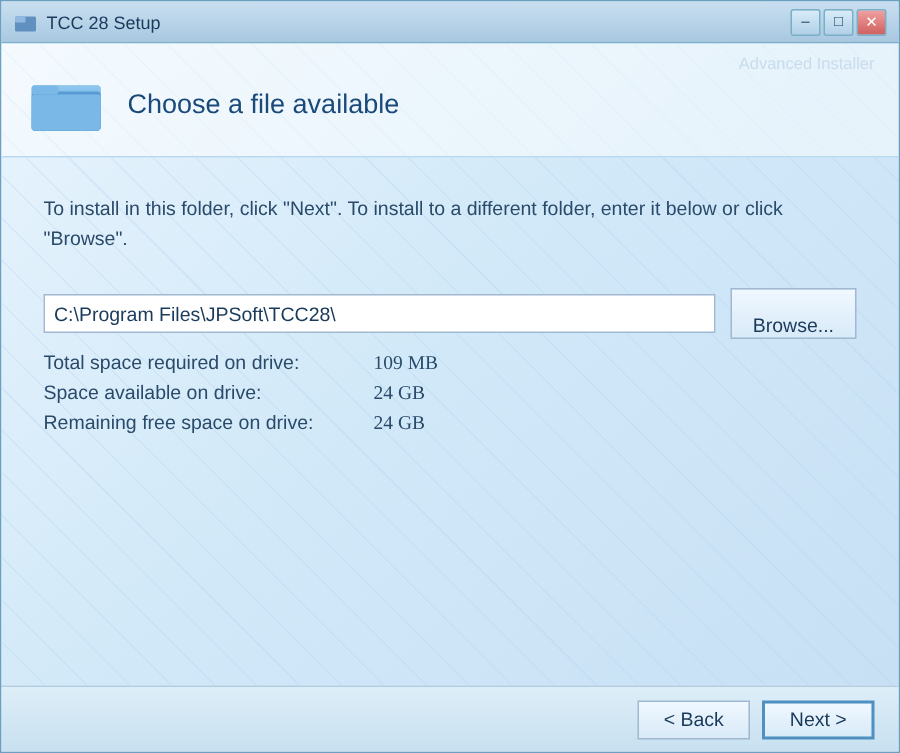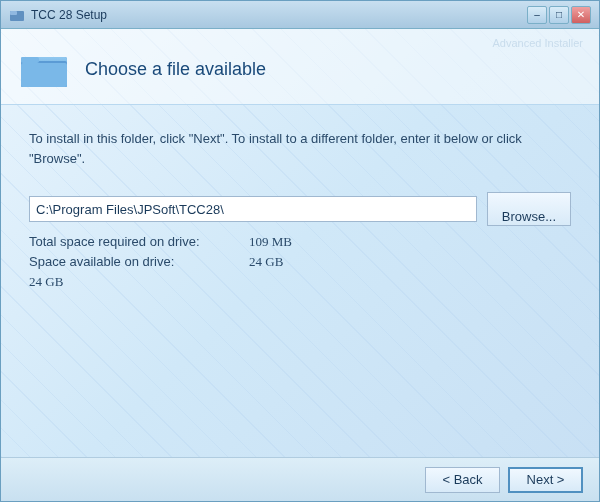--- a/index.html
+++ b/index.html
@@ -267,20 +267,21 @@
       <div class="space-info">
         <div class="space-row">
           <span class="space-label">Total space required on drive:</span>
           <span class="space-value">109 MB</span>
         </div>
         <div class="space-row">
           <span class="space-label">Space available on drive:</span>
           <span class="space-value">24 GB</span>
         </div>
         <div class="space-row">
+          <span class="space-label">Remaining free space on drive:</span>
           <span class="space-value">24 GB</span>
         </div>
       </div>
     </div>
   </div>
 
   <div class="footer">
     <button class="nav-button">&lt; Back</button>
     <button class="nav-button next">Next &gt;</button>
   </div>

